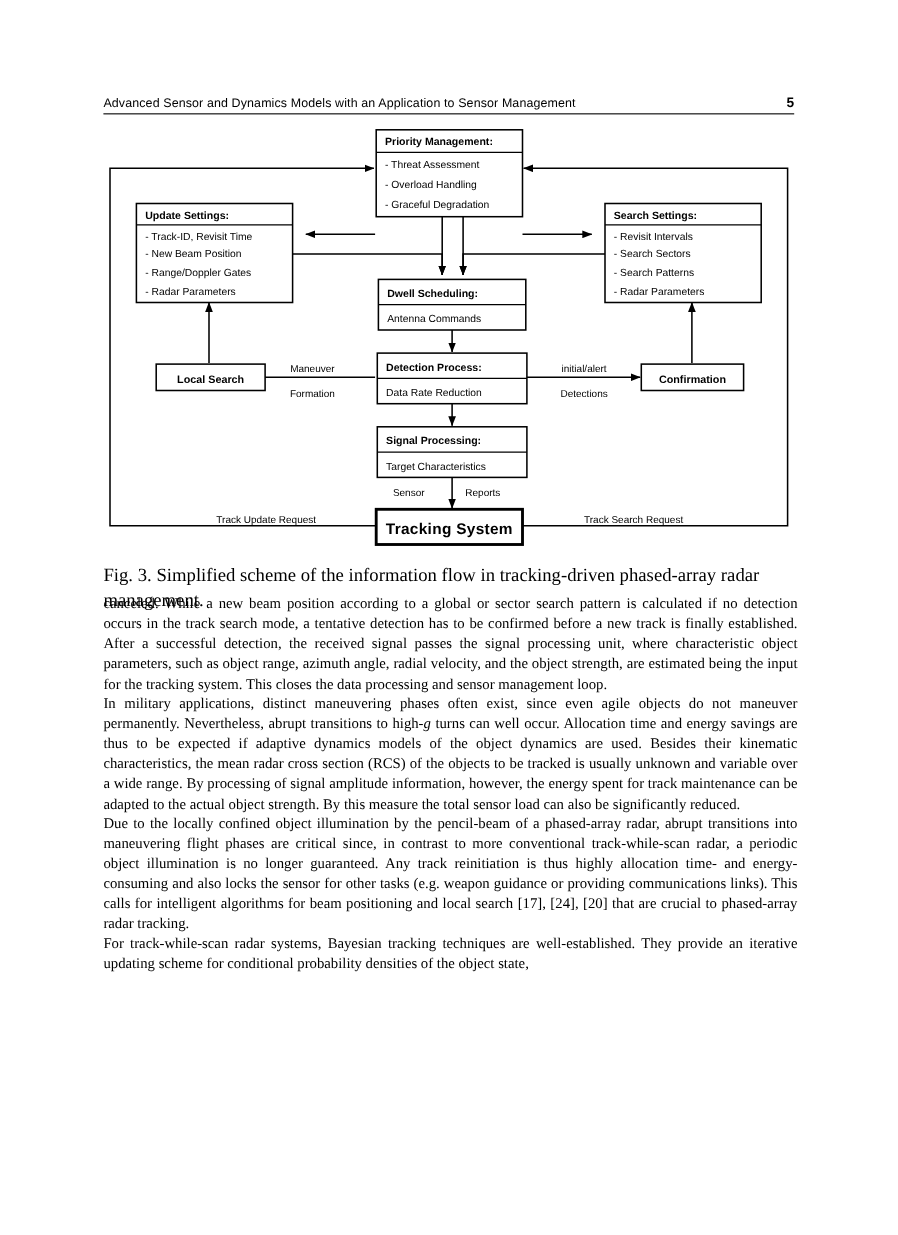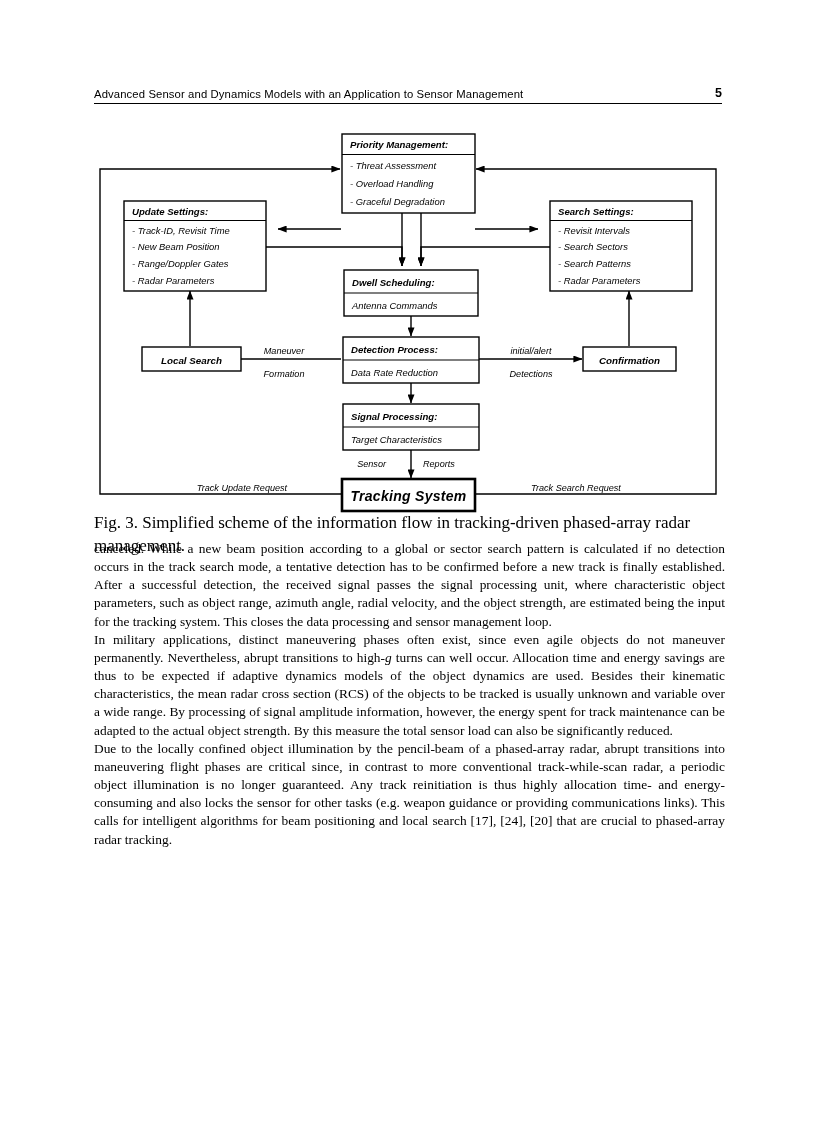--- a/index.html
+++ b/index.html
@@ -44,24 +44,23 @@
   .runhead-page {
     font-family: "Liberation Sans", "DejaVu Sans", sans-serif;
     font-size: 12.5px;
     font-weight: bold;
   }
 
   
   .figure {
     position: absolute;
     left: 94px;
-    top: 128px;
+    top: 112px;
     width: 628px;
     height: 392px;
-    font-style: italic;
   }
   .figure svg { display: block; }
 
   svg text {
     font-family: "Liberation Sans", "DejaVu Sans", sans-serif;
     fill: #000;
   }
   .bx-title {
     font-size: 9.6px;
     font-weight: bold;
@@ -283,15 +282,16 @@
       <text class="edge-lbl" x="482" y="363" text-anchor="middle">Track Search Request</text>
     </svg>
   </div>
 
   <div class="caption">Fig. 3. Simplified scheme of the information flow in tracking-driven phased-array radar management.</div>
 
   <div class="body">
     <p>canceled. While a new beam position according to a global or sector search pattern is calculated if no detection occurs in the track search mode, a tentative detection has to be confirmed before a new track is finally established. After a successful detection, the received signal passes the signal processing unit, where characteristic object parameters, such as object range, azimuth angle, radial velocity, and the object strength, are estimated being the input for the tracking system. This closes the data processing and sensor management loop.</p>
     <p><span>In military applications, distinct maneuvering phases often exist, since even agile objects do not maneuver permanently. Nevertheless, abrupt transitions to high-<span class="ital">g</span> turns can well occur. Allocation time and energy savings are thus to be expected if adaptive dynamics models of the object dynamics are used. Besides their kinematic characteristics, the mean radar cross section (RCS) of the objects to be tracked is usually unknown and variable over a wide range. By processing of signal amplitude information, however, the energy spent for track maintenance can be adapted to the actual object strength. By this measure the total sensor load can also be significantly reduced.</span></p>
     <p>Due to the locally confined object illumination by the pencil-beam of a phased-array radar, abrupt transitions into maneuvering flight phases are critical since, in contrast to more conventional track-while-scan radar, a periodic object illumination is no longer guaranteed. Any track reinitiation is thus highly allocation time- and energy-consuming and also locks the sensor for other tasks (e.g. weapon guidance or providing communications links). This calls for intelligent algorithms for beam positioning and local search [17], [24], [20] that are crucial to phased-array radar tracking.</p>
+    <p class="lastline-left">For track-while-scan radar systems, Bayesian tracking techniques are well-established. They provide an iterative updating scheme for conditional probability densities of the object state,</p>
   </div>
 
 </div>
 
 </body></html>

